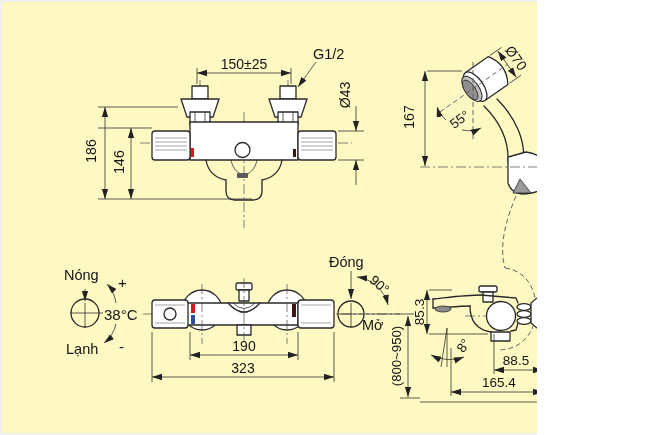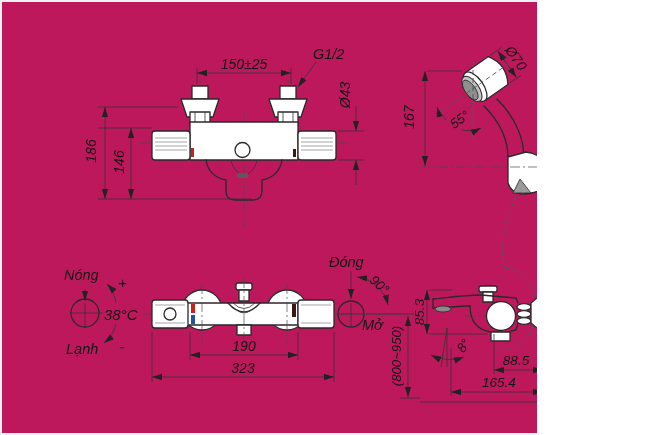--- a/index.html
+++ b/index.html
@@ -1,16 +1,16 @@
 <!DOCTYPE html>
 <html><head>
 <meta charset="utf-8">
 <style>
   html,body{margin:0;padding:0;background:#fff;}
-  .canvas{position:relative;width:537px;height:435px;background:#be185d;overflow:hidden;font-style:italic;}
+  .canvas{position:relative;width:537px;height:435px;background:#fef9c3;overflow:hidden;}
   svg{display:block}
   text{font-family:"Liberation Sans","DejaVu Sans",sans-serif;fill:#141414;}
   .d14{font-size:14px}
   .d145{font-size:14.5px}
   .d13{font-size:13.2px}
   .d135{font-size:13.5px}
   .d15{font-size:15px}
   .s{stroke:#2a2a2a;stroke-width:1.3;fill:none;stroke-linecap:round;stroke-linejoin:round}
   .sf{stroke:#2a2a2a;stroke-width:1.3;fill:#ffffff;stroke-linejoin:round}
   .t{stroke:#333;stroke-width:.8;fill:none}

